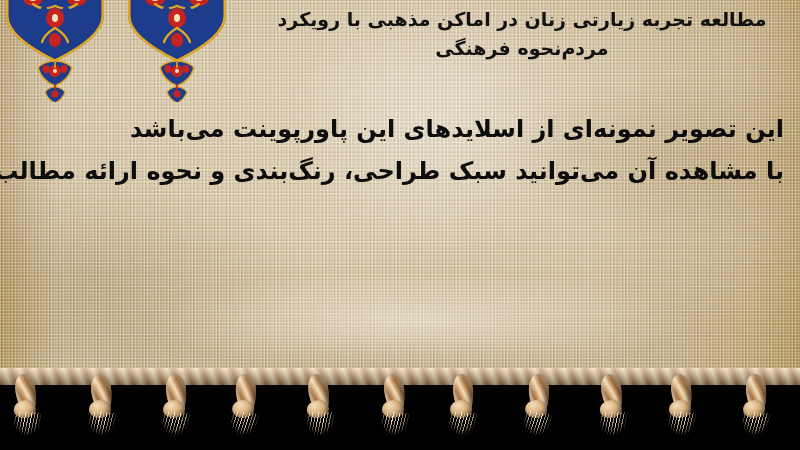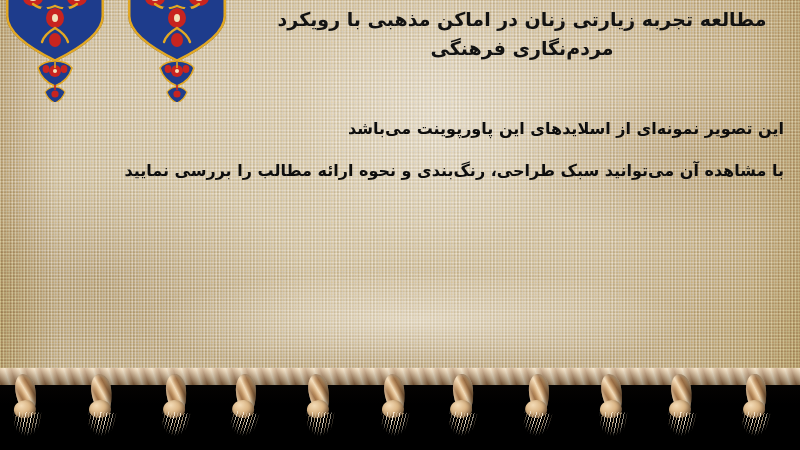--- a/index.html
+++ b/index.html
@@ -166,21 +166,21 @@
     white-space: nowrap;
   }
   .body-block {
     position: absolute;
     right: 16px; top: 108px;
     width: 770px;
     text-align: right;
     direction: rtl;
   }
   .body-line {
-    font-size: 16px;
+    font-size: 24px;
     font-weight: bold;
     color: #0d0d0d;
     line-height: 42px;
     white-space: nowrap;
   }
 </style>
 </head>
 <body>
 
 <div class="slide">
@@ -330,21 +330,21 @@
       </g>
       <circle cx="53" cy="143" r="3.4" fill="#c8241f"></circle>
       <line x1="53" y1="96" x2="53" y2="102" stroke="#e2a823" stroke-width="1.6"></line>
       <line x1="53" y1="119" x2="53" y2="124" stroke="#c8241f" stroke-width="1.6"></line>
       <line x1="53" y1="136" x2="53" y2="141" stroke="#c8241f" stroke-width="1.4"></line>
     </svg>
   </div>
 
   <div class="title-block">
     <div class="title-line">مطالعه تجربه زیارتی زنان در اماکن مذهبی با رویکرد</div>
-    <div class="title-line">مردم‌نگاری فرهنگی</div>
+    <div class="title-line">مردم‌نحوه فرهنگی</div>
   </div>
 
   <div class="body-block">
     <div class="body-line">این تصویر نمونه‌ای از اسلایدهای این پاورپوینت می‌باشد</div>
     <div class="body-line">با مشاهده آن می‌توانید سبک طراحی، رنگ‌بندی و نحوه ارائه مطالب را بررسی نمایید</div>
   </div>
 
   <div class="fringe-band">
     <div class="rope-edge"></div>
     <div id="tassels">

